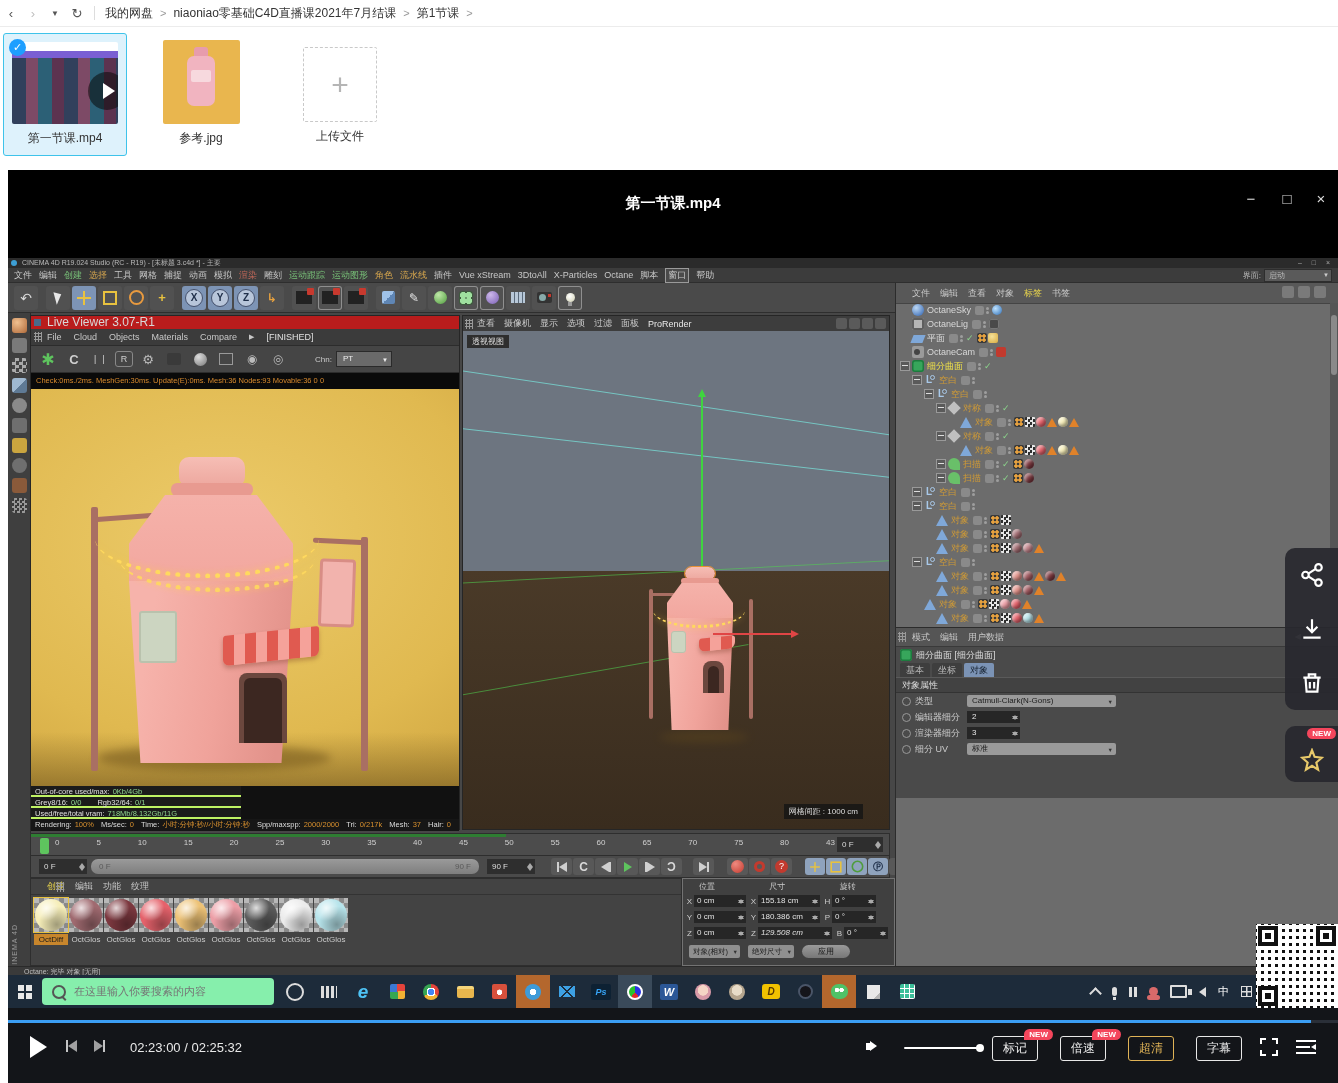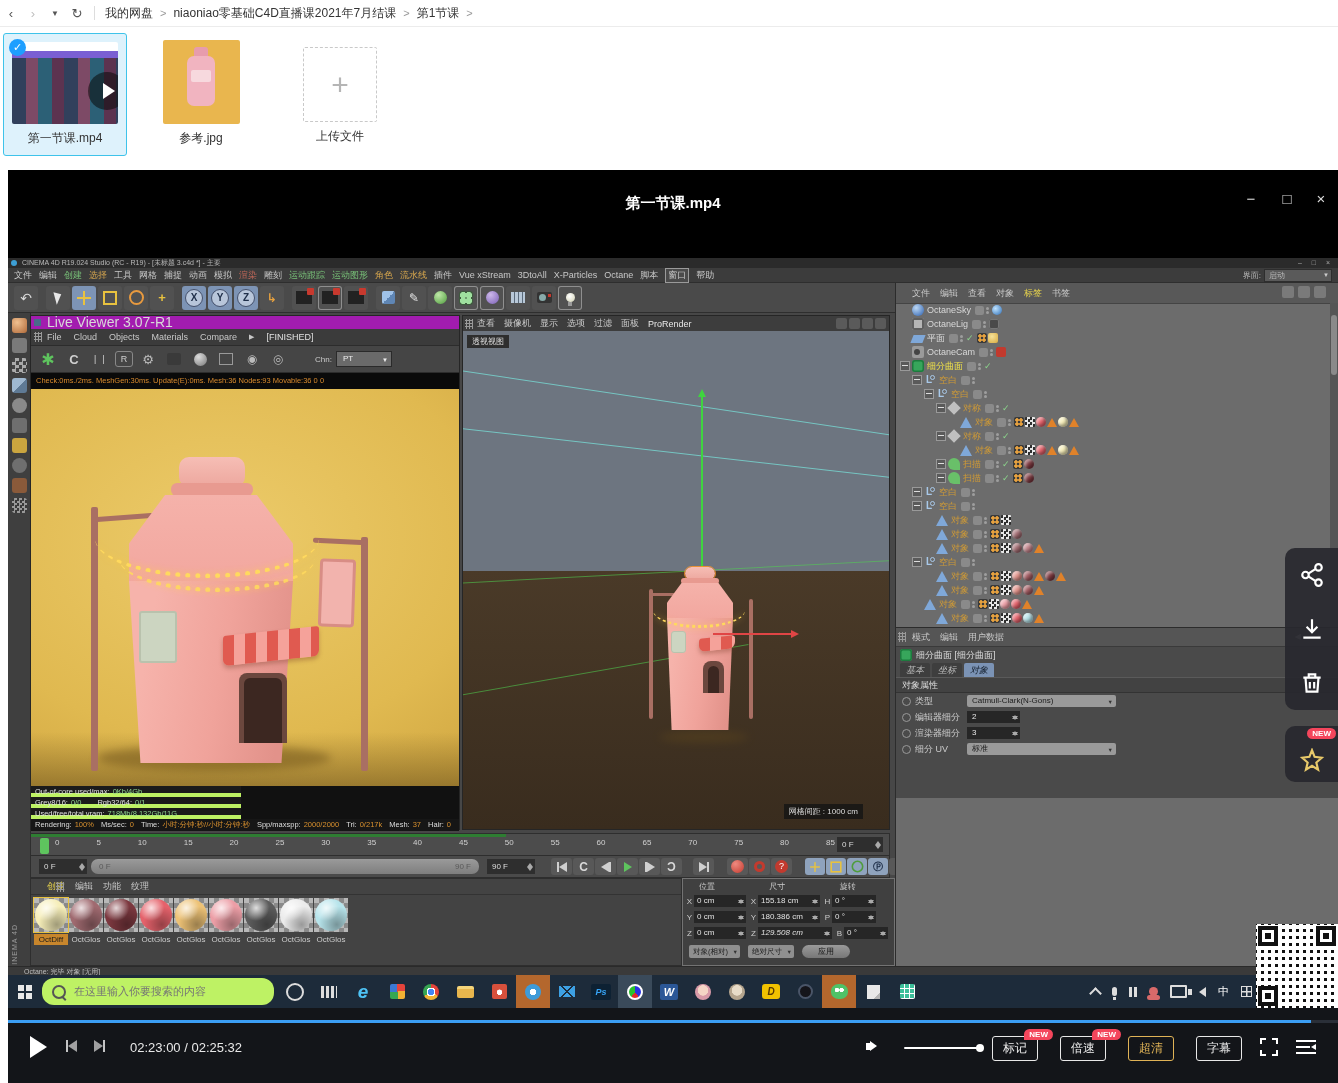--- a/index.html
+++ b/index.html
@@ -86,36 +86,36 @@
   .g-cam:before{content:"";position:absolute;left:2px;top:2px;width:7px;height:7px;border-radius:50%;background:#8aa;}
   .g-cam:after{content:"";position:absolute;right:1px;top:2px;width:3px;height:3px;background:#c8392e;}
   .g-bulb{width:9px;height:9px;border-radius:50%;background:radial-gradient(circle at 40% 35%,#fff,#cfcfb0);position:relative;}
   .g-bulb:after{content:"";position:absolute;left:2.5px;bottom:-4px;width:4px;height:4px;background:#999;}
   
   .leftcol{position:absolute;left:0;top:55px;width:22px;height:662px;background:#3f3f3f;border-right:1px solid #2c2c2c;}
   .lt{width:15px;height:15px;margin:5px auto 0;border-radius:3px;}
   .vlabel{position:absolute;left:3px;bottom:4px;color:#9a9a9a;font-size:7px;writing-mode:vertical-rl;transform:rotate(180deg);letter-spacing:1px;}
   
   .lv{position:absolute;left:22px;top:57px;width:430px;height:515px;background:#3e3e3e;border:1px solid #262626;box-sizing:border-box;}
-  .lv-title{position:absolute;left:0;top:0;width:100%;height:13px;background:#a21caf;color:#d8d8d8;font-size:14px;line-height:13px;padding-left:16px;box-sizing:border-box;}
+  .lv-title{position:absolute;left:0;top:0;width:100%;height:13px;background:#b91c1c;color:#d8d8d8;font-size:12px;line-height:13px;padding-left:16px;box-sizing:border-box;}
   .lv-title .sq{position:absolute;left:3px;top:3px;width:7px;height:7px;background:#4a6a8a;}
   .lv-menu{position:absolute;left:0;top:13px;width:100%;height:17px;background:#3b3b3b;display:flex;align-items:center;font-size:9px;border-bottom:1px solid #2c2c2c;padding-left:16px;box-sizing:border-box;}
   .lv-menu .mi{margin-right:12px;cursor:pointer;}
   .lv-menu .fin{color:#e2e2e2;}
   .lv-tools{position:absolute;left:0;top:30px;width:100%;height:27px;background:#454545;display:flex;align-items:center;padding-left:6px;box-sizing:border-box;border-bottom:1px solid #2c2c2c;}
   .lvt{width:22px;height:22px;margin-right:4px;display:flex;align-items:center;justify-content:center;border-radius:3px;cursor:pointer;flex:none;}
   .lv-chn{display:flex;align-items:center;margin-left:22px;font-size:8px;color:#ccc;}
   .lv-chn .chip{background:#6a6a6a;border:1px solid #2a2a2a;margin-left:4px;height:14px;line-height:14px;padding:0 18px 0 6px;position:relative;min-width:30px;color:#eee;}
   .lv-chn .chip:after{content:"▼";position:absolute;right:3px;top:1px;font-size:6px;}
   .lv-check{position:absolute;left:0;top:57px;width:100%;height:16px;background:#0a0a0a;color:#d88a2e;font-size:7.5px;line-height:16px;padding-left:5px;box-sizing:border-box;white-space:nowrap;}
   .lv-render{position:absolute;left:0;top:73px;width:100%;height:397px;overflow:hidden;
       background:radial-gradient(130% 105% at 45% 38%,#eccb6a 0%,#e0b950 48%,#cda33f 78%,#b8923a 100%);}
   .lv-render .floor{position:absolute;left:0;bottom:0;width:100%;height:54px;background:linear-gradient(rgba(120,92,30,0),rgba(105,80,28,.55));}
   .lv-stats{position:absolute;left:0;top:470px;width:100%;height:33px;background:#111;}
-  .lv-statrow{height:11px;line-height:11px;font-size:7.5px;color:#e0e0e0;padding-left:4px;white-space:nowrap;background:#1b1b1b;border-bottom:4px solid #bef264;width:210px;box-sizing:border-box;}
+  .lv-statrow{height:11px;line-height:11px;font-size:7.5px;color:#e0e0e0;padding-left:4px;white-space:nowrap;background:#1b1b1b;border-bottom:2px solid #bef264;width:210px;box-sizing:border-box;}
   .lv-statrow .v{color:#8fd48f;}
   .lv-statrow .k{margin-right:3px;}
   .lv-renderline{position:absolute;left:0;top:503px;width:100%;height:12px;background:#161616;color:#ddd;font-size:7.5px;line-height:12px;padding-left:4px;box-sizing:border-box;white-space:nowrap;overflow:hidden;}
   .lv-renderline .v{color:#d8902e;margin-right:7px;}
   .lv-renderline .k{margin-right:3px;}
   
   .bshadow{position:absolute;border-radius:50%;background:rgba(110,82,26,.5);filter:blur(4px);}
   .b-cap{position:absolute;background:linear-gradient(180deg,#f6beb5,#eda79e);border-radius:10px;}
   .b-band{position:absolute;background:#e89a90;border-radius:6px;}
   .b-shoulder{position:absolute;background:linear-gradient(180deg,#f5b2aa,#f2a79f);clip-path:polygon(22% 0,78% 0,100% 55%,100% 100%,0 100%,0 55%);}
@@ -240,39 +240,39 @@
   .scrollv{position:absolute;right:0;top:20px;width:8px;height:324px;background:#555;}
   .scrollv .thumbv{position:absolute;left:1px;top:12px;width:6px;height:60px;background:#8a8a8a;border-radius:3px;}
   
   .am{position:absolute;left:0;top:344px;width:443px;height:170px;background:#4a4a4a;border-top:1px solid #2c2c2c;font-size:9px;}
   .am-menu{display:flex;align-items:center;height:18px;background:#555;padding-left:16px;border-bottom:1px solid #3a3a3a;}
   .am-menu .mi{margin-right:10px;cursor:pointer;}
   .am-right{position:absolute;right:10px;top:4px;color:#bbb;font-size:8px;letter-spacing:6px;}
   .am-obj{display:flex;align-items:center;height:16px;padding-left:4px;color:#ddd;}
   .am-obj .oicon{margin-right:4px;}
   .am-tabs{display:flex;height:14px;padding-left:4px;}
-  .atab{background:#3e3e3e;color:#bbb;padding:0 6px;margin-right:2px;line-height:14px;border-radius:2px 2px 0 0;cursor:pointer;font-style:italic;}
+  .atab{background:#3e3e3e;color:#bbb;padding:0 6px;margin-right:2px;line-height:14px;border-radius:2px 2px 0 0;cursor:pointer;}
   .atab.active{background:#7b93b5;color:#15202e;}
   .am-sec{height:14px;line-height:14px;background:#424242;border-top:1px solid #5a5a5a;border-bottom:1px solid #333;padding-left:6px;color:#ddd;}
   .arow{display:flex;align-items:center;height:16px;padding-left:6px;color:#ccc;}
   .adot{width:7px;height:7px;border:1px solid #999;border-radius:50%;margin-right:4px;flex:none;}
   .alabel{width:52px;flex:none;}
   .adrop{position:relative;background:#9a9a9a;color:#1c1c1c;height:12px;line-height:12px;padding:0 14px 0 5px;min-width:130px;border-radius:2px;font-size:8px;cursor:pointer;}
   .adrop:after{content:"▼";position:absolute;right:3px;top:1px;font-size:5.5px;color:#333;}
   .aspin{position:relative;background:#262626;color:#e8e8e8;height:12px;line-height:12px;padding:0 14px 0 5px;width:34px;font-size:8px;}
   
   .statusbar{position:absolute;left:0;top:708px;width:1330px;height:9px;background:#3a3a3a;color:#bdbdbd;font-size:7px;line-height:9px;padding-left:16px;box-sizing:border-box;border-top:1px solid #2a2a2a;}
   
   .handle{width:8px;height:10px;margin-right:5px;flex:none;background:radial-gradient(circle,#9a9a9a 1px,transparent 1.3px) 0 0/3px 3px;}
   
   .taskbar{position:absolute;left:0;top:805px;width:1330px;height:33px;background:#1d2b3a;display:flex;align-items:center;}
   .startbtn{width:34px;height:33px;display:flex;align-items:center;justify-content:center;cursor:pointer;}
   .winlogo{width:14px;height:14px;display:grid;grid-template-columns:6px 6px;grid-template-rows:6px 6px;gap:2px;}
   .winlogo i{background:#e8e8e8;}
-  .searchbox{width:232px;height:27px;background:#bef264;border-radius:12px;display:flex;align-items:center;margin-right:4px;}
+  .searchbox{width:232px;height:27px;background:#86efac;border-radius:4px;display:flex;align-items:center;margin-right:4px;}
   .mag{width:10px;height:10px;border:2px solid #555;border-radius:50%;position:relative;margin:0 8px 0 10px;flex:none;}
   .mag:after{content:"";position:absolute;left:9px;top:9px;width:2px;height:5px;background:#555;transform:rotate(-45deg);}
   .searchbox .ph{color:#757575;font-size:11px;white-space:nowrap;}
   .tbi{width:34px;height:33px;display:flex;align-items:center;justify-content:center;position:relative;cursor:pointer;flex:none;}
   .tbi .glyph{font-size:14px;font-weight:bold;color:#eee;}
   .tbi.edge .glyph{color:#4ec3f5;font-size:19px;font-style:italic;}
   .tbi.ps .glyph{color:#36a3f5;font-size:9px;background:#0d2133;padding:3px 4px;border-radius:2px;}
   .tbi.word .glyph{color:#fff;background:#2b5797;font-size:11px;padding:2px 4px;border-radius:2px;}
   .tbi.yellowd .glyph{color:#5a3a00;background:#f2c200;font-size:10px;padding:2px 5px;border-radius:3px;}
   .tbi:before{content:"";display:block;}
@@ -636,21 +636,21 @@
             <span class="tick">35</span>
             <span class="tick">40</span>
             <span class="tick">45</span>
             <span class="tick">50</span>
             <span class="tick">55</span>
             <span class="tick">60</span>
             <span class="tick">65</span>
             <span class="tick">70</span>
             <span class="tick">75</span>
             <span class="tick">80</span>
-            <span class="tick">85</span>
+            <span class="tick">43</span>
           </div>
         <span class="tl-cur spin">0 F</span>
       </div>
 
       <div class="transport">
         <span class="fbox spin">0 F</span>
         <span class="rslider">
           <span class="l">0 F</span>
           <span class="r">90 F</span>
         </span>

